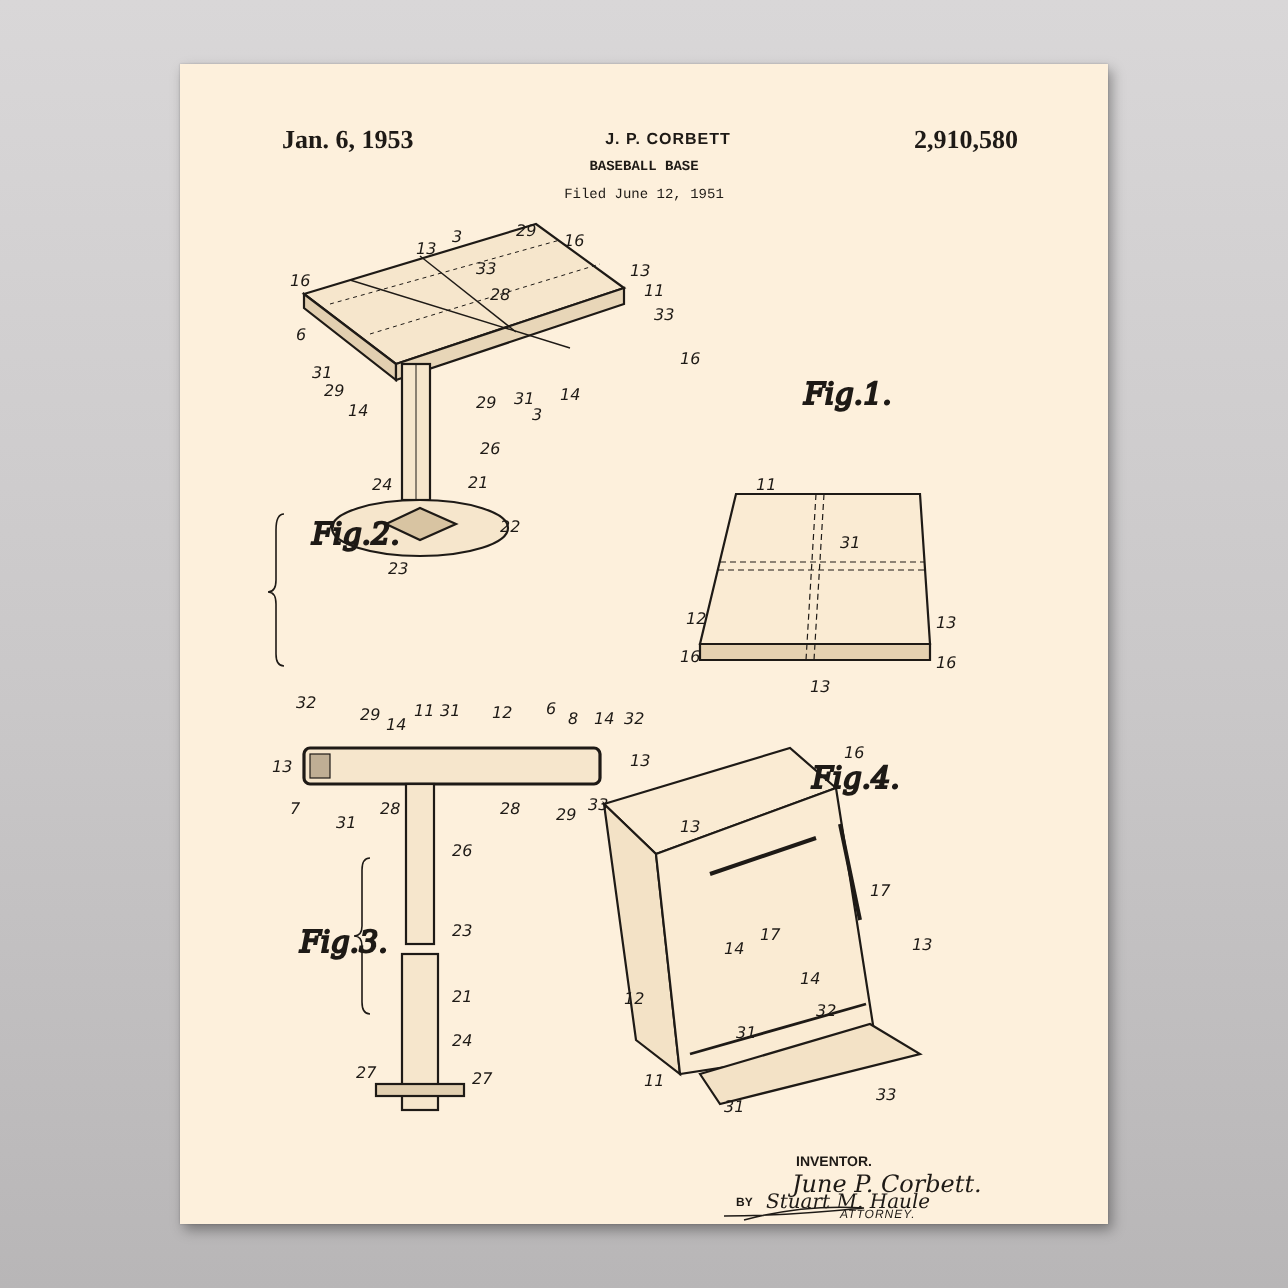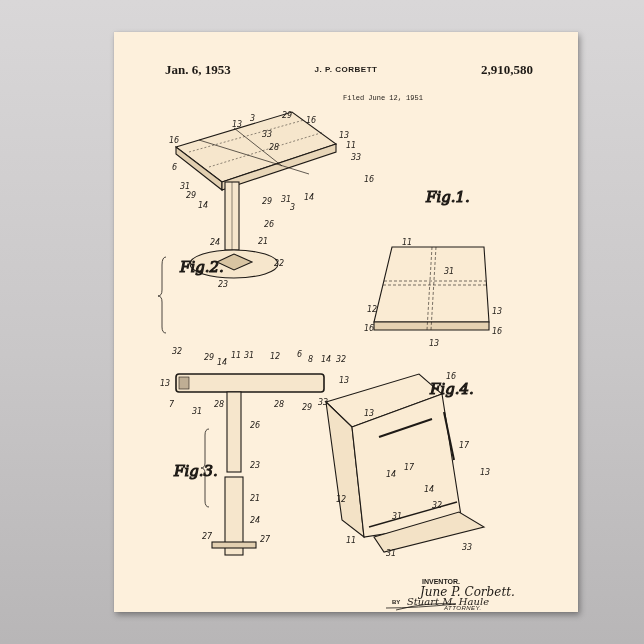--- a/index.html
+++ b/index.html
@@ -6,45 +6,45 @@
   body {
     width:644px; height:644px; overflow:hidden;
     background: linear-gradient(180deg, #d9d7d8 0%, #c9c7c8 55%, #b8b6b7 100%);
     position:relative;
     font-family: "Liberation Sans", sans-serif;
   }
   .poster {
     position:absolute; left:90px; top:32px; width:464px; height:580px;
     background:#fdf0dc;
     box-shadow: 2px 3px 6px rgba(0,0,0,0.35), 0 0 1px rgba(0,0,0,0.2);
-    margin-left: 24px;
   }
   .hdr { position:absolute; color:#1e1a16; }
   .date { left:51px; top:30px; font-family:"Liberation Serif", serif; font-weight:bold; font-size:13px; }
   .patno { left:367px; top:30px; font-family:"Liberation Serif", serif; font-weight:bold; font-size:13px; }
-  .inventor { left:0; width:464px; text-align:center; top:33px; font-size:8px; font-weight:bold; letter-spacing:0.5px; }
+  .inventor { left:0; width:464px; text-align:center; top:33px; font-size:8px; font-weight:bold; letter-spacing:0.5px;padding-left:12px; }
   .title { left:0; width:464px; text-align:center; top:48px; font-family:"Liberation Mono", monospace; font-size:7px; font-weight:bold; }
-  .filed { left:0; width:464px; text-align:center; top:62px; font-family:"Liberation Mono", monospace; font-size:7px;padding-left:37px; }
+  .filed { left:0; width:464px; text-align:center; top:62px; font-family:"Liberation Mono", monospace; font-size:7px; }
   svg.drawing { position:absolute; left:0; top:0; width:464px; height:580px; }
   .figlabel { font-family:"DejaVu Serif", serif; font-style:italic; font-size:15px; fill:#1e1a16; }
   .ref { font-family:"DejaVu Sans", sans-serif; font-style:italic; font-size:8px; fill:#1e1a16; }
   .sig-block { position:absolute; color:#1e1a16; }
   .inv-label { left:308px; top:546px; font-family:Liberation Sans, sans-serif; font-size:7px; font-weight:bold; }
   .inv-name { left:306px; top:553px; font-family:"DejaVu Serif", serif; font-style:italic; font-size:12px; }
   .by { left:278px; top:567px; font-size:6px; font-weight:bold; }
   .atty-name { left:293px; top:564px; font-family:"DejaVu Serif", serif; font-style:italic; font-size:10px; }
   .atty-label { left:330px; top:573px; font-size:6px; font-style:italic; letter-spacing:0.5px; }
 </style>
 </head>
 <body>
 
 <div class="poster">
 
   <div class="hdr date">Jan. 6, 1953</div>
   <div class="hdr inventor">J. P. CORBETT</div>
+  <div class="hdr title">BASEBALL BASE</div>
   <div class="hdr filed">Filed June 12, 1951</div>
   <div class="hdr patno">2,910,580</div>
 
   <svg class="drawing" viewBox="0 0 464 580" stroke="#1e1a16" fill="none" stroke-width="1.1">
 
     <g>
       <polygon points="62,115 178,80 222,112 108,150" fill="#f6e6cc"></polygon>
       <polygon points="62,115 62,122 108,158 108,150" fill="#e2cfb0"></polygon>
       <polygon points="108,150 222,112 222,120 108,158" fill="#e8d6b8"></polygon>
       <line x1="85" y1="108" x2="195" y2="142" stroke-width="0.7"></line>

